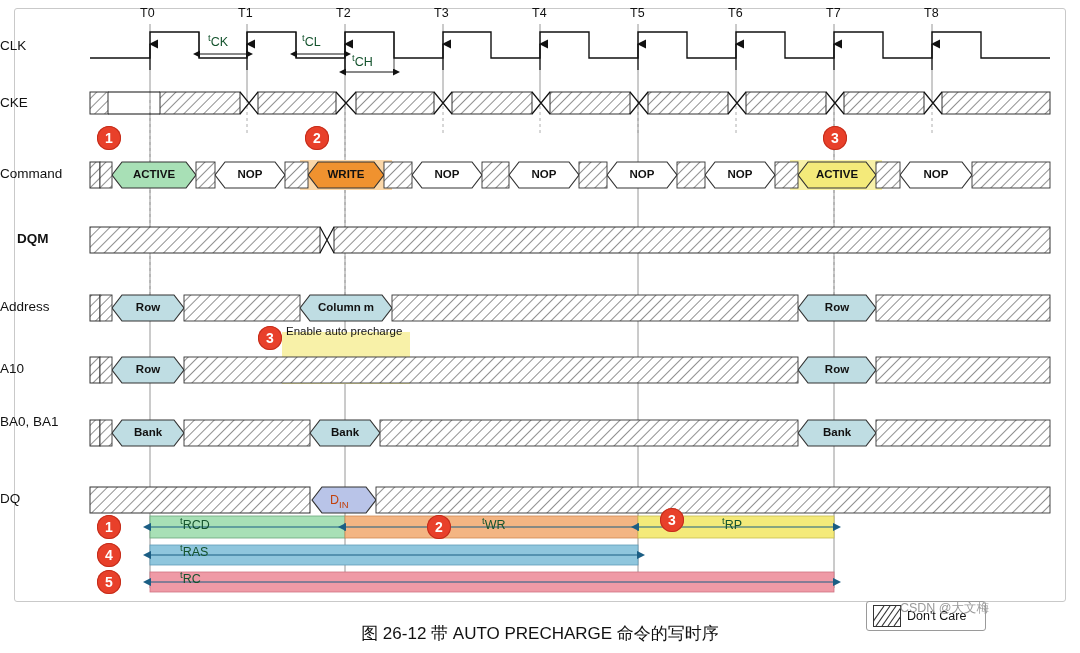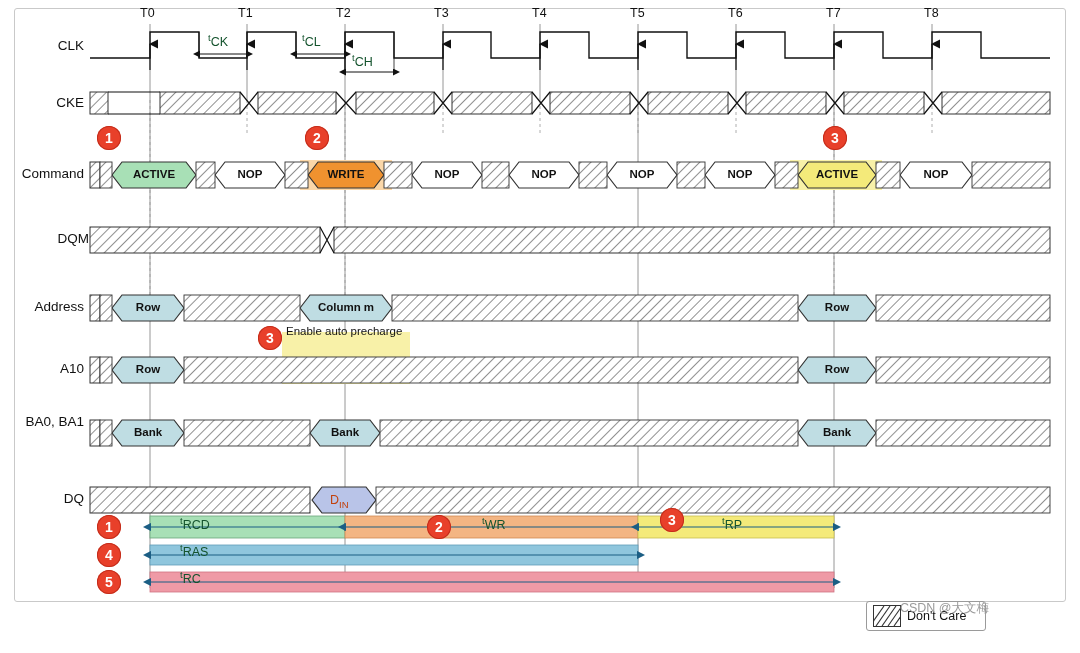--- a/index.html
+++ b/index.html
@@ -11,21 +11,20 @@
     position:relative;
   }
   #stage { position:absolute; left:0; top:0; width:1012px; height:653px; }
   .frame {
     position:absolute; left:14px; top:8px; width:1050px; height:592px;
     border:1px solid #c9c9c9; border-radius:3px; background:#fff;
   }
   svg.diagram { position:absolute; left:0; top:0; width:1080px; height:653px; }
   .lbl {
     position:absolute; font-size:13.5px; color:#1a1a1a; white-space:nowrap;
-    text-align:right;
   }
   .siglabel { font-size:13.5px; color:#111; }
   .ttick { position:absolute; font-size:12.5px; color:#111; }
   .badge {
     position:absolute; width:24px; height:24px; border-radius:50%;
     background:#e8402a; color:#fff; font-size:14px; font-weight:bold;
     display:flex; align-items:center; justify-content:center;
     box-shadow:0 0 0 1px #c32d1b inset;
   }
   .cmdtxt {
@@ -269,21 +268,21 @@
   <div class="ttick" style="left:434px;  top:6px;">T3</div>
   <div class="ttick" style="left:532px;  top:6px;">T4</div>
   <div class="ttick" style="left:630px;  top:6px;">T5</div>
   <div class="ttick" style="left:728px;  top:6px;">T6</div>
   <div class="ttick" style="left:826px;  top:6px;">T7</div>
   <div class="ttick" style="left:924px;  top:6px;">T8</div>
 
   <div class="lbl siglabel" style="left:0px; top:38px;  width:84px;">CLK</div>
   <div class="lbl siglabel" style="left:0px; top:95px;  width:84px;">CKE</div>
   <div class="lbl siglabel" style="left:0px; top:166px; width:84px;">Command</div>
-  <div class="lbl siglabel" style="left:5px; top:231px; width:84px;">DQM</div>
+  <div class="lbl siglabel" style="left:17px; top:231px; width:84px;font-weight:bold;">DQM</div>
   <div class="lbl siglabel" style="left:0px; top:299px; width:84px;">Address</div>
   <div class="lbl siglabel" style="left:0px; top:361px; width:84px;">A10</div>
   <div class="lbl siglabel" style="left:0px; top:414px; width:84px;">BA0, BA1</div>
   <div class="lbl siglabel" style="left:0px; top:491px; width:84px;">DQ</div>
 
   <div class="tsup" style="left:208px; top:32px;"><span class="pre">t</span><span>CK</span></div>
   <div class="tsup" style="left:302px; top:32px;"><span class="pre">t</span><span>CL</span></div>
   <div class="tsup" style="left:352px; top:52px;"><span class="pre">t</span><span>CH</span></div>
 
   <div class="cmdtxt" style="left:112px; top:168px; width:84px;">ACTIVE</div>
@@ -335,14 +334,15 @@
           <line x1="2" y1="20" x2="16" y2="0"></line>
           <line x1="8" y1="20" x2="22" y2="0"></line>
           <line x1="14" y1="20" x2="28" y2="0"></line>
           <line x1="20" y1="20" x2="34" y2="0"></line>
         </g>
       </svg>
     </span>
     <span class="legendtxt">Don't Care</span>
   </div>
 
+  <div class="caption">图 26-12 带 AUTO PRECHARGE 命令的写时序</div>
   <div class="watermark">CSDN @大文梅</div>
 </div>
 
 </body></html>

